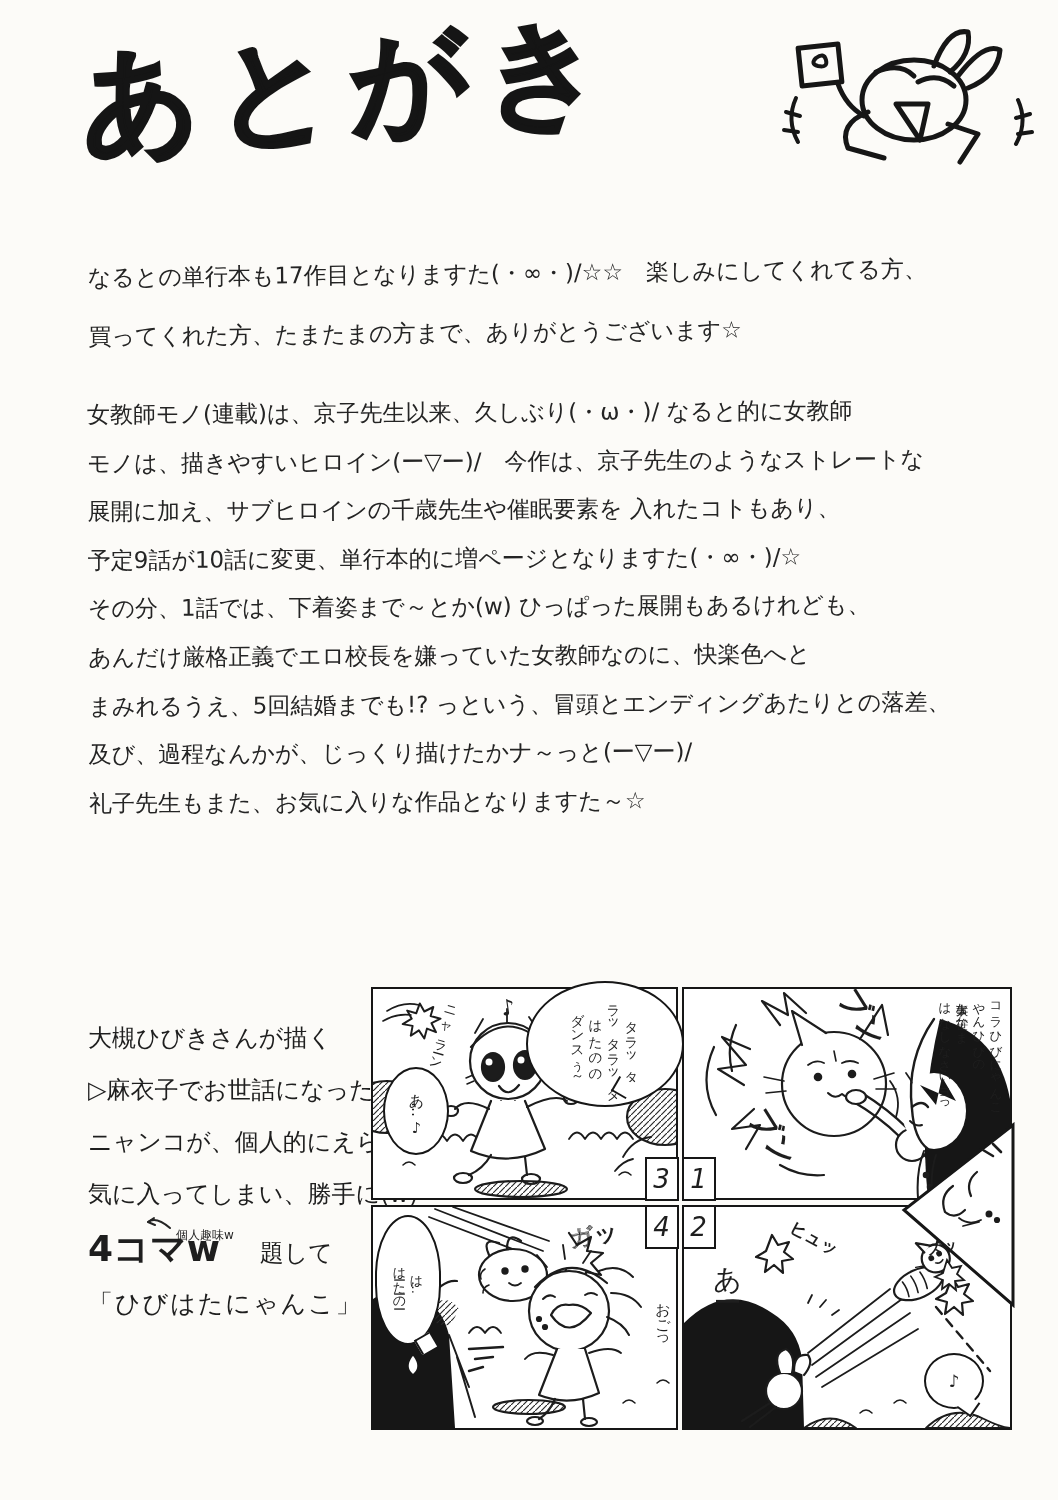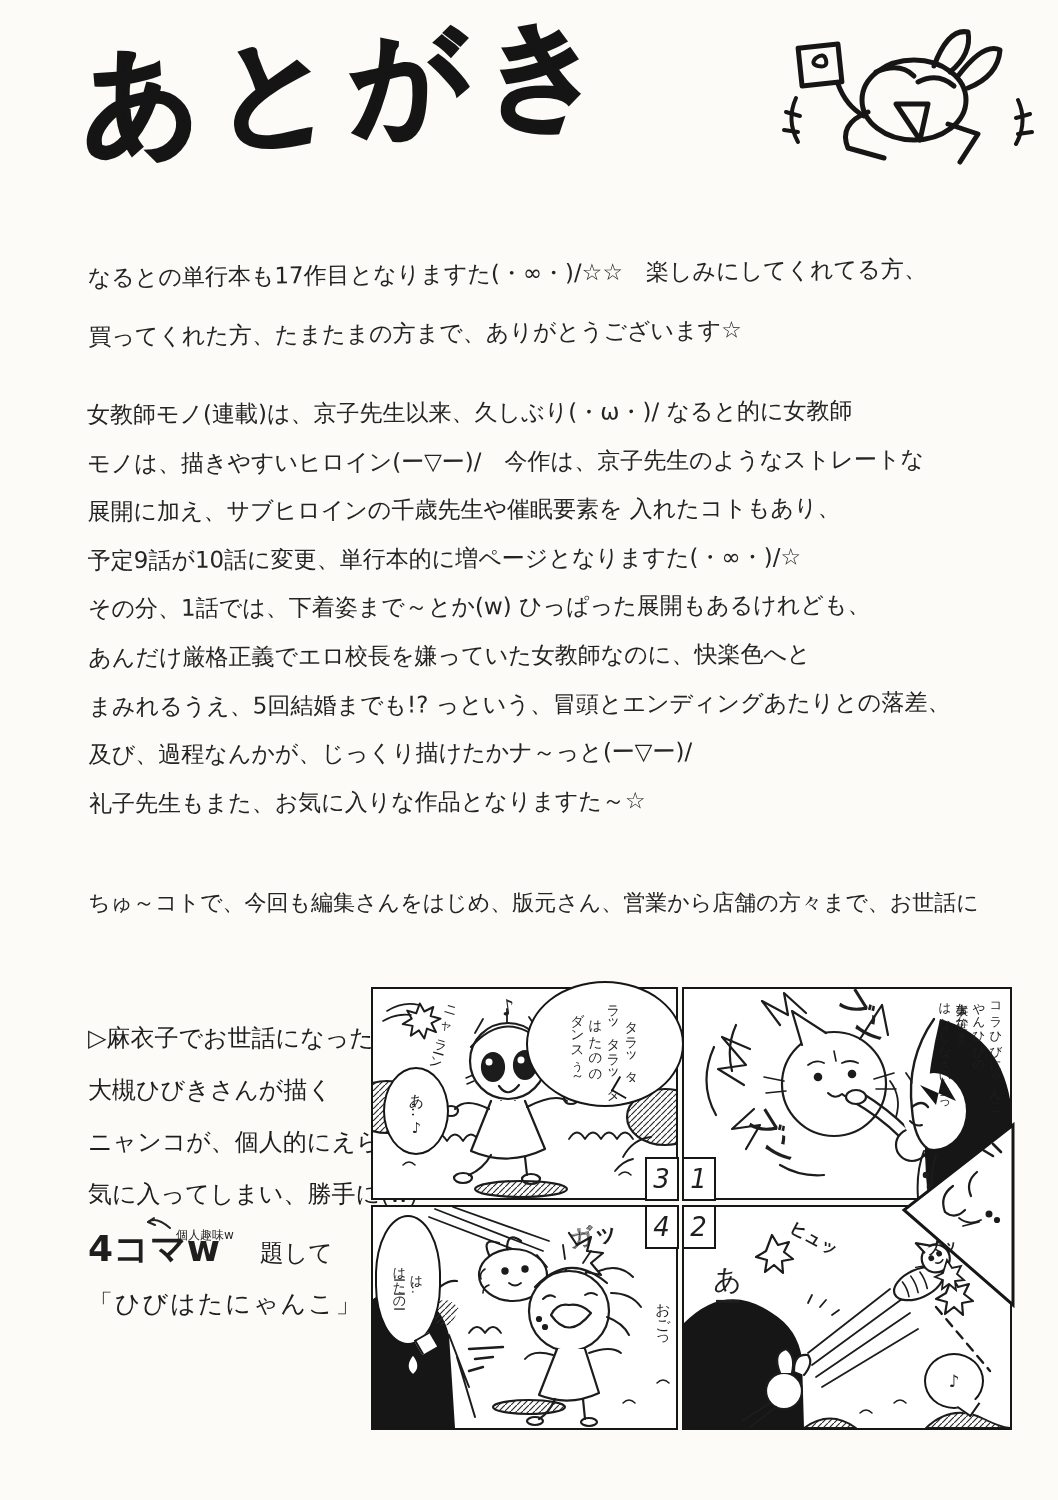--- a/index.html
+++ b/index.html
@@ -119,26 +119,25 @@
     <div class="hline">展開に加え、サブヒロインの千歳先生や催眠要素を 入れたコトもあり、</div>
     <div class="hline">予定9話が10話に変更、単行本的に増ページとなりますた(・∞・)/☆</div>
     <div class="hline">その分、1話では、下着姿まで～とか(w) ひっぱった展開もあるけれども、</div>
     <div class="hline">あんだけ厳格正義でエロ校長を嫌っていた女教師なのに、快楽色へと</div>
     <div class="hline">まみれるうえ、5回結婚までも!? っという、冒頭とエンディングあたりとの落差、</div>
     <div class="hline">及び、過程なんかが、じっくり描けたかナ～っと(ー▽ー)/</div>
     <div class="hline">礼子先生もまた、お気に入りな作品となりますた～☆</div>
   </div>
 
   <div class="para p3">
-    <div class="hline">ちゅ～コトで、今回も編集さんをはじめ、版元さん、営業から店舗の方々まで、お世話に</div>
   </div>
 
   <div class="sidenote">
+    <div class="hline">大槻ひびきさんが描く</div>
     <div class="hline">▷麻衣子でお世話になった</div>
-    <div class="hline">大槻ひびきさんが描く</div>
     <div class="hline">ニャンコが、個人的にえらく</div>
     <div class="hline">気に入ってしまい、勝手に(w)</div>
     <div class="yonkoma-line">
       <span class="yonkoma-label">4コマw</span>
       <svg class="annot-arrow" width="26" height="18" viewBox="0 0 26 18">
         <path d="M24,14 Q10,2 2,8" fill="none" stroke="#242424" stroke-width="2" stroke-linecap="round"></path>
         <path d="M2,8 l6,-4 M2,8 l7,3" fill="none" stroke="#242424" stroke-width="2" stroke-linecap="round"></path>
       </svg>
       <span class="annot">個人趣味w</span>
       <span class="daishite">題して</span>

